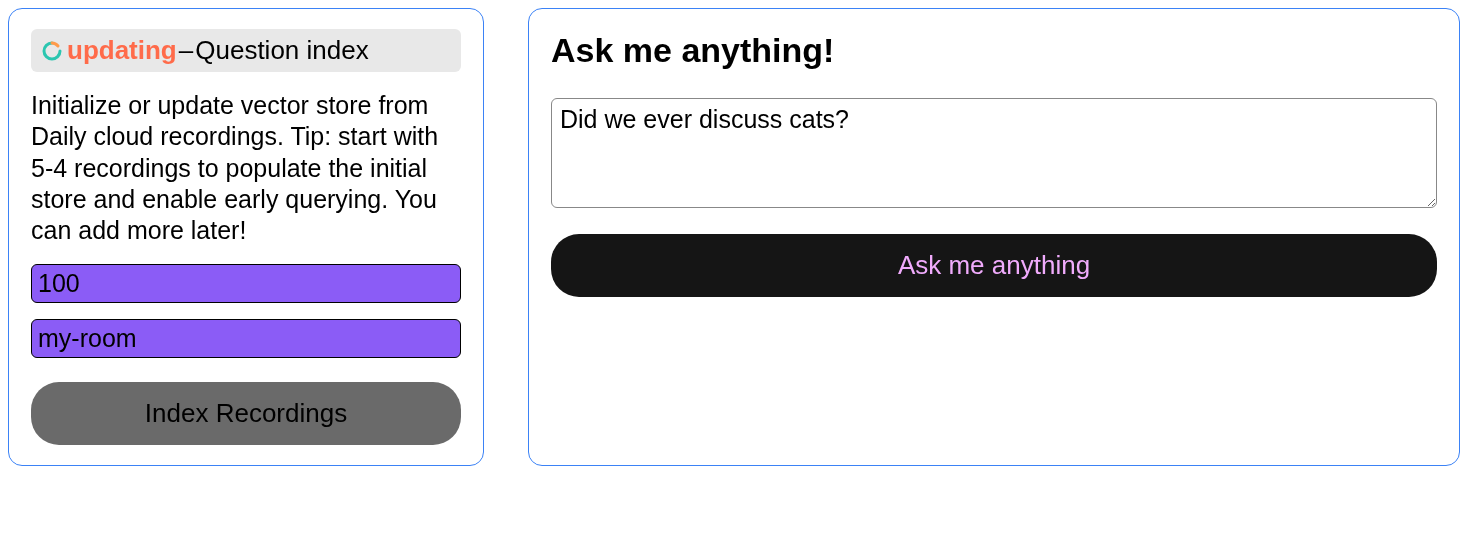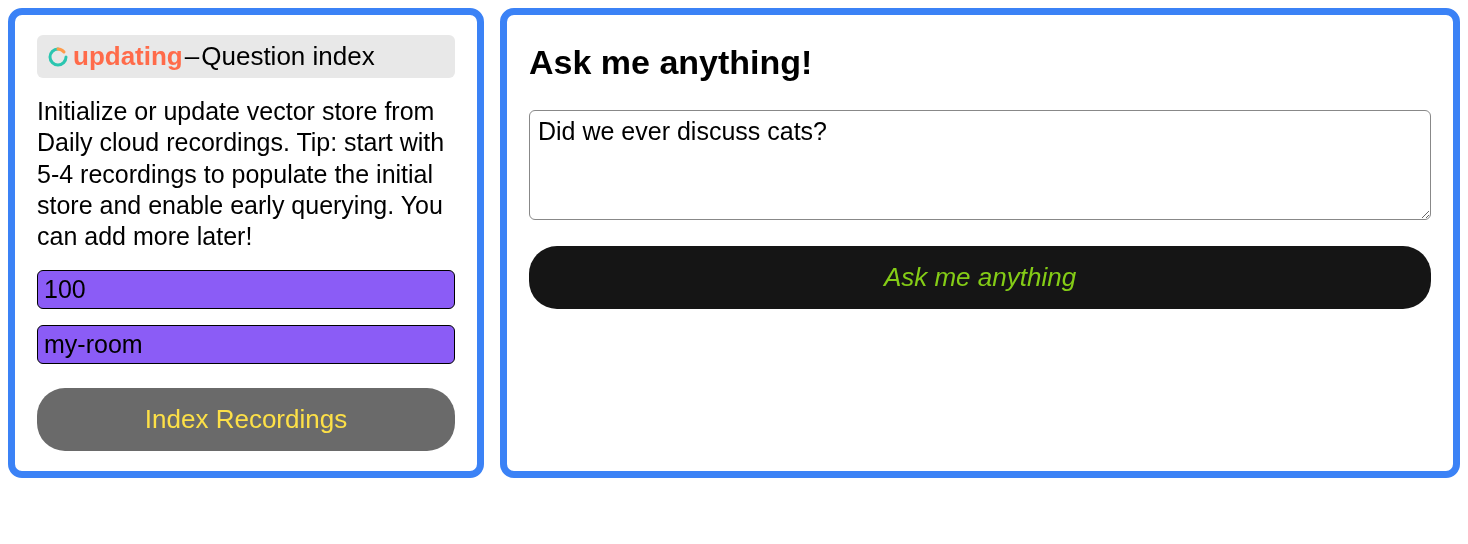--- a/index.html
+++ b/index.html
@@ -11,31 +11,32 @@
       font-family: -apple-system, BlinkMacSystemFont, "Segoe UI", Helvetica, Arial, sans-serif;
       background: #fff;
       padding: 8px;
       width: 1468px;
     }
     .container {
       display: flex;
       gap: 16px;
     }
     .panel {
-      border: 7px solid #3b82f6;
+      border: 1px solid #3b82f6;
       border-radius: 14px;
       padding: 20px 22px;
     }
     .left-panel {
       width: 476px;
       flex-shrink: 0;
     }
     .right-panel {
       flex: 1;
-      padding-top: 28px;
+      padding-top: 22px;
+      margin-left: 28px;
     }
     .status-bar {
       background: #e8e8e8;
       border-radius: 6px;
       padding: 6px 10px;
       display: flex;
       align-items: center;
       margin-bottom: 18px;
       font-size: 26px;
     }
@@ -87,26 +88,25 @@
       border: none;
       border-radius: 28px;
       padding: 16px 20px;
       font-size: 26px;
       cursor: pointer;
       font-family: inherit;
       margin-top: 8px;
     }
     .btn-disabled {
       background: #6a6a6a;
-      color: #fde047;
+      color: #000000;
     }
     .btn-primary {
       background: #151515;
-      color: #84cc16;
-      font-style: italic;
+      color: #f0abfc;
     }
     .right-title {
       font-size: 34px;
       font-weight: 700;
       margin-bottom: 28px;
     }
     .answer-text {
       font-size: 25px;
       line-height: 1.3;
       margin-bottom: 22px;

